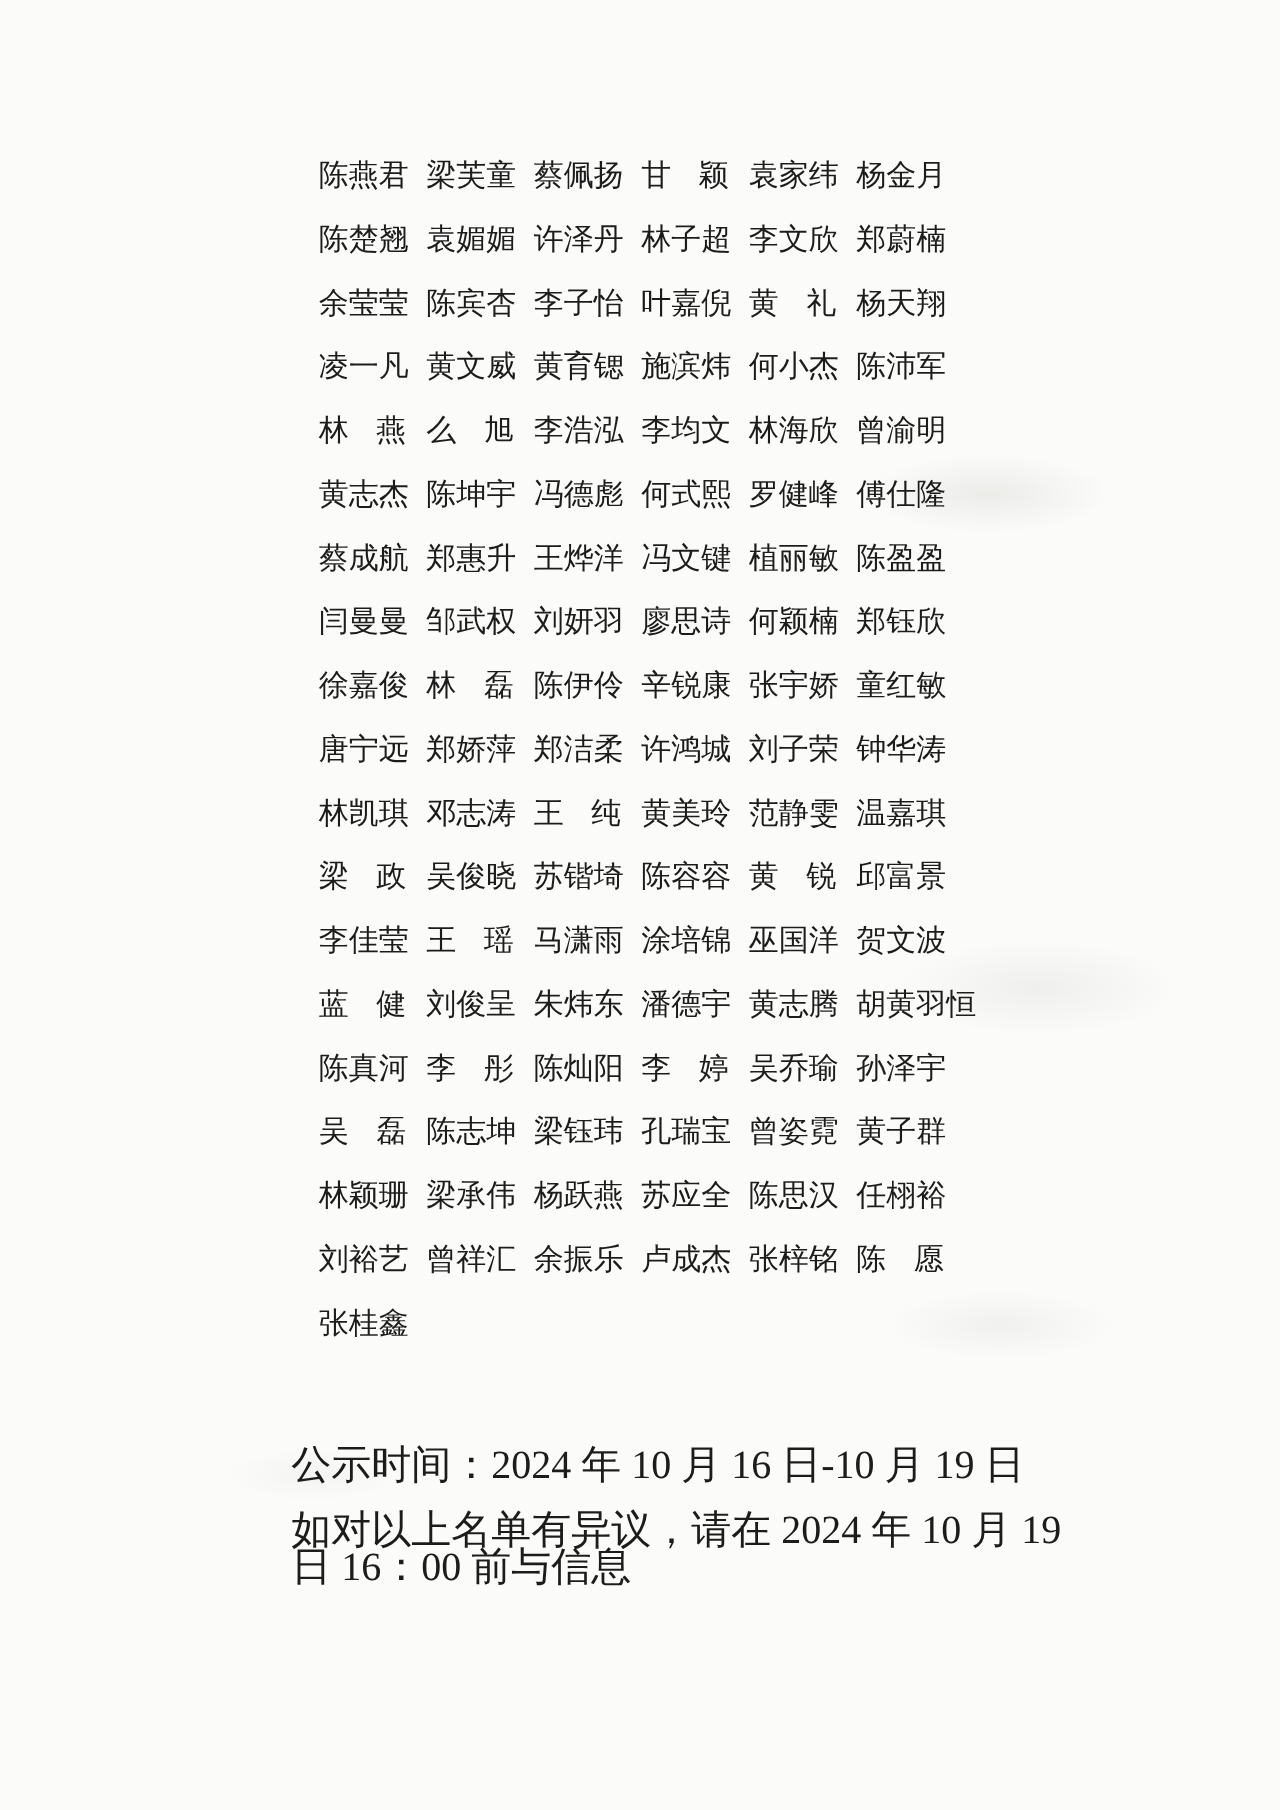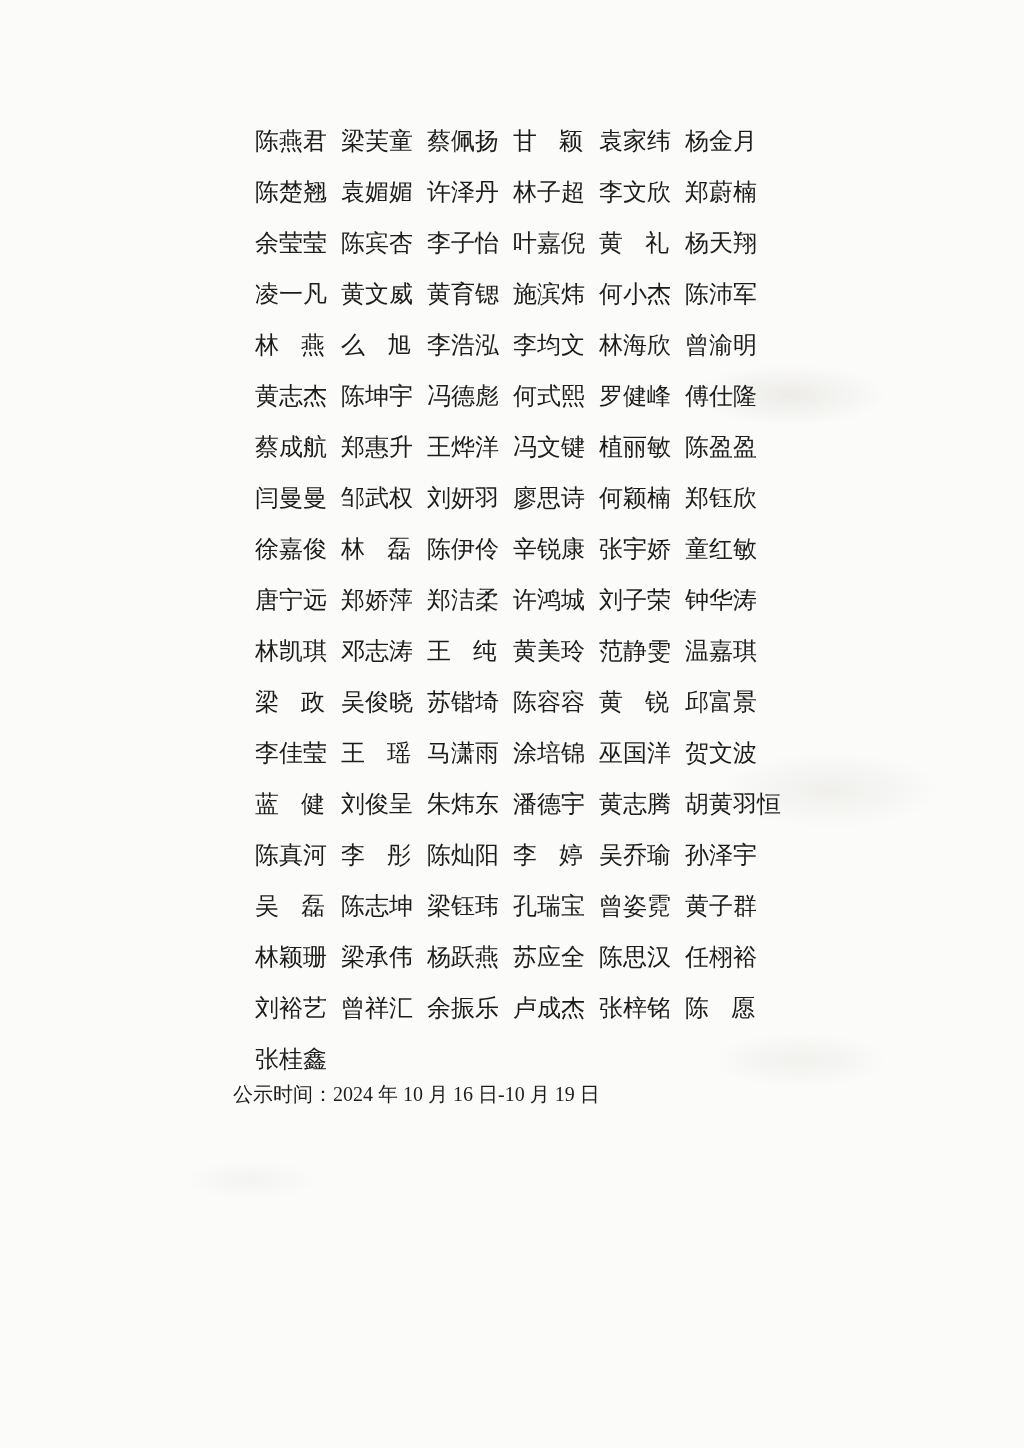--- a/index.html
+++ b/index.html
@@ -47,23 +47,23 @@
     line-height: 26px;
     font-weight: 500;
     letter-spacing: 0;
   }
   .name-cell span {
     display: inline-block;
   }
   .footer {
     position: absolute;
     left: 185px;
-    top: 1079px;
+    top: 1156px;
     width: 690px;
-    font-size: 20px;
+    font-size: 32px;
     line-height: 30px;
   }
   .footer .line1 {
     margin-left: 48px;
   }
   .footer .line2 {
     margin-left: 48px;
     margin-top: 22px;
   }
   .footer .line3 {
@@ -644,15 +644,16 @@
         <div class="name-cell">
           <span>张</span>
           <span>桂</span>
           <span>鑫</span>
         </div>
       </div>
     </div>
 
   <div class="footer">
     <div class="line1">公示时间：2024 年 10 月 16 日-10 月 19 日</div>
+    <div class="line2">如对以上名单有异议，请在 2024 年 10 月 19 日 16：00 前与信息</div>
   </div>
 
 </div>
 
 </body></html>

